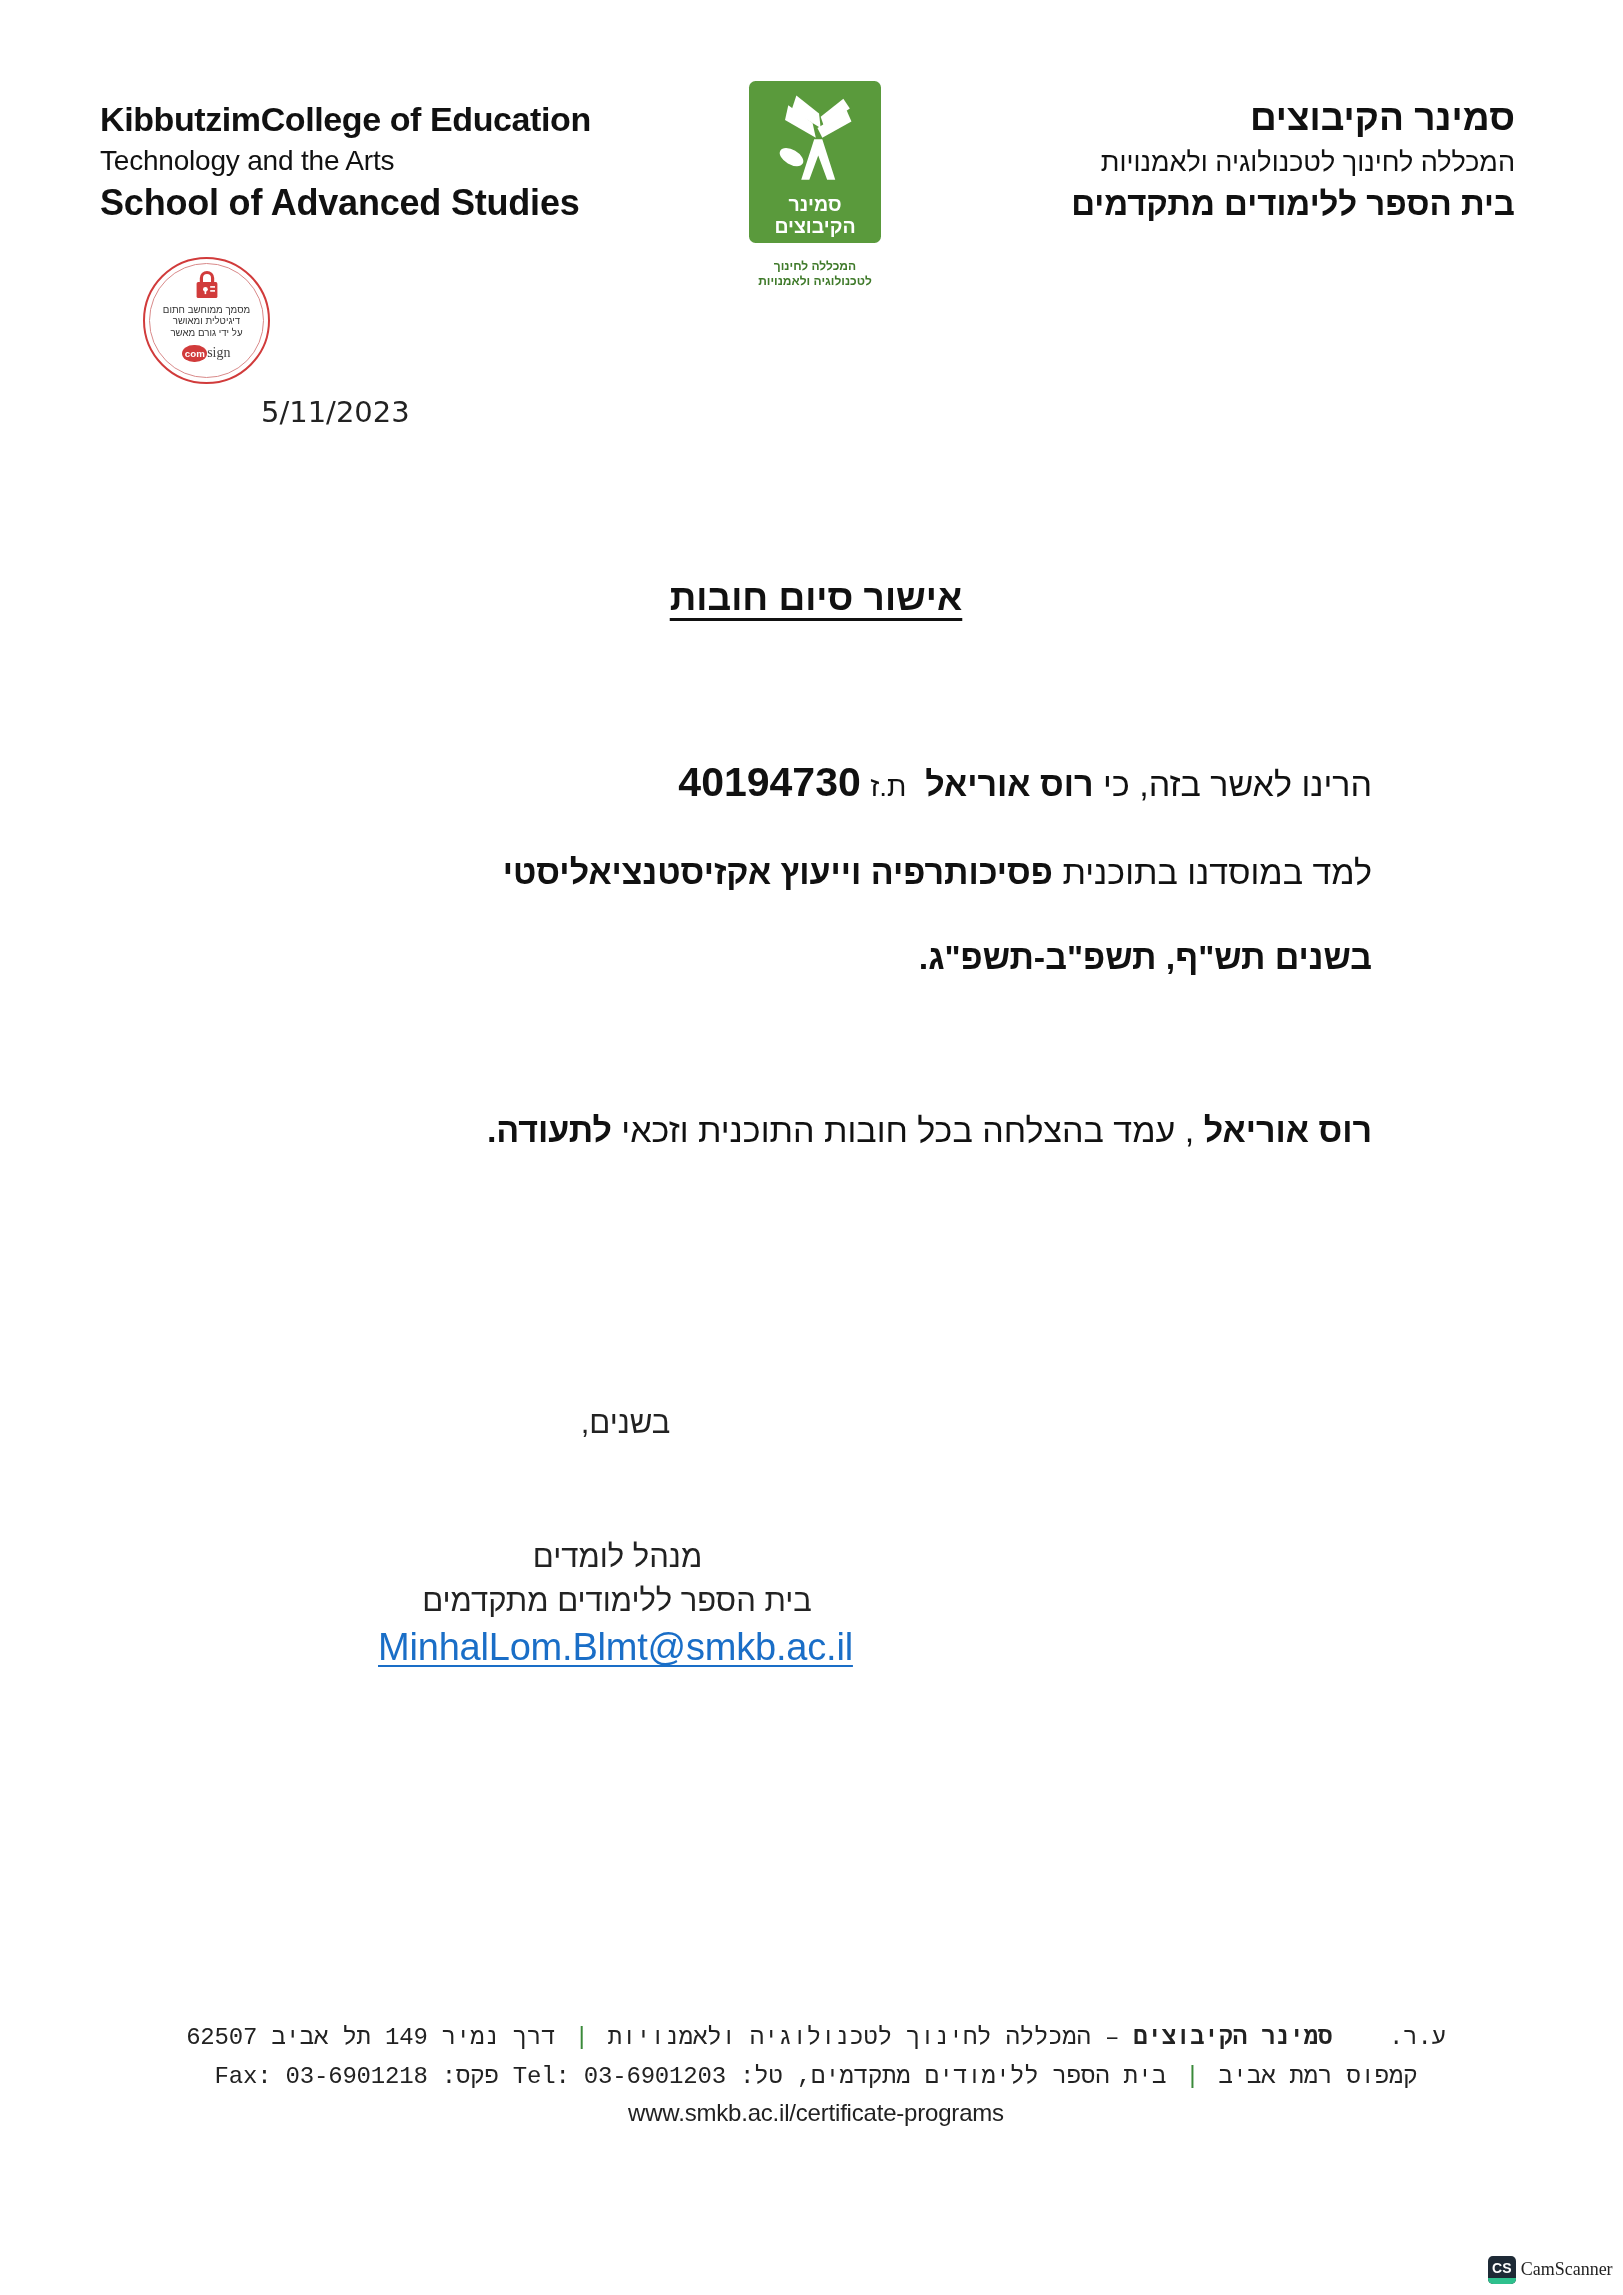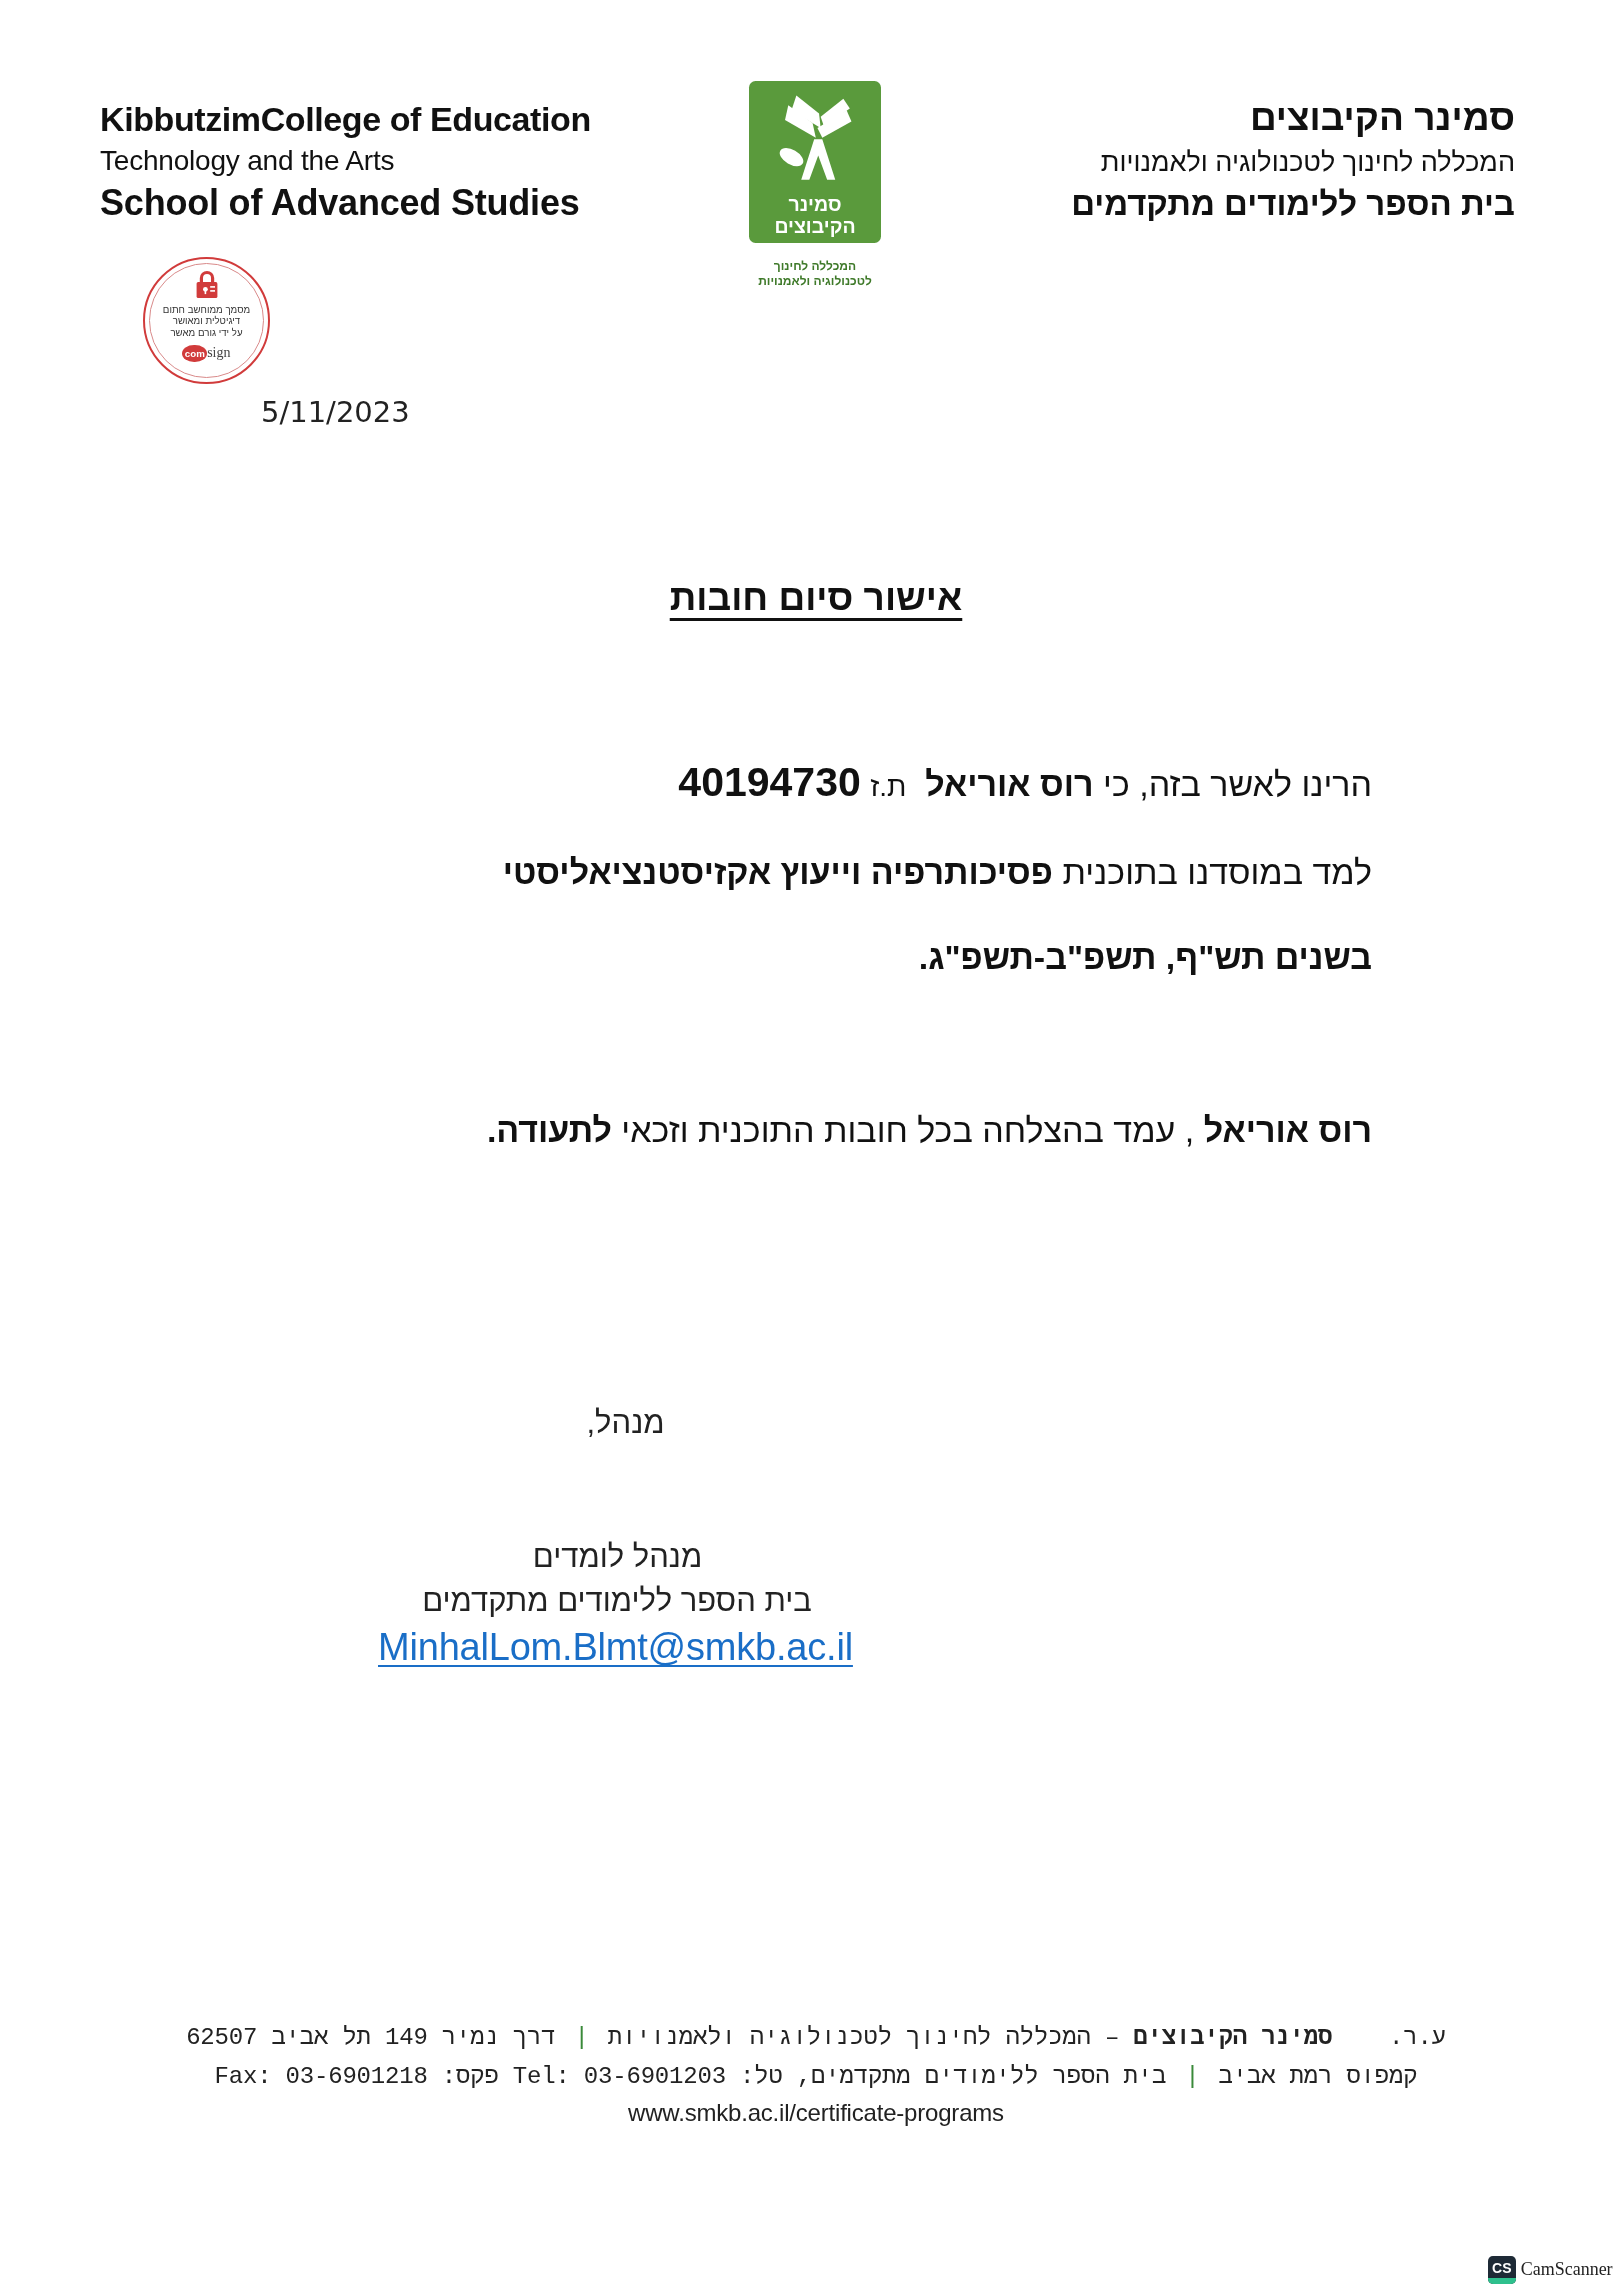--- a/index.html
+++ b/index.html
@@ -138,21 +138,21 @@
 </div>
 
 <div class="abs body-line b" style="top:938px;">בשנים תש"ף, תשפ"ב-תשפ"ג.</div>
 
 <div class="abs body-line" style="top:1111px;">
   <span class="b">רוס אוריאל</span>
   <span>, עמד בהצלחה בכל חובות התוכנית וזכאי</span>
   <span class="b">לתעודה.</span>
 </div>
 
-<div class="abs sig" style="left:520px; width:211px; top:1405px;">מנהל,</div>
+<div class="abs sig" style="left:520px; width:211px; top:1405px;">בשנים,</div>
 <div class="abs sig" style="left:455px; width:325px; top:1539px;">מנהל לומדים</div>
 <div class="abs sig" style="left:357px; width:520px; top:1583px;">בית הספר ללימודים מתקדמים</div>
 <a class="abs email">MinhalLom.Blmt@smkb.ac.il</a>
 
 <div class="abs footer" style="top:2022px;">
   <span class="rtl">
     <span>ע.ר.</span>&nbsp;&nbsp;&nbsp;
     <b>סמינר הקיבוצים</b>
     <span>– המכללה לחינוך לטכנולוגיה ולאמנויות</span>
     <span class="sep">|</span>

